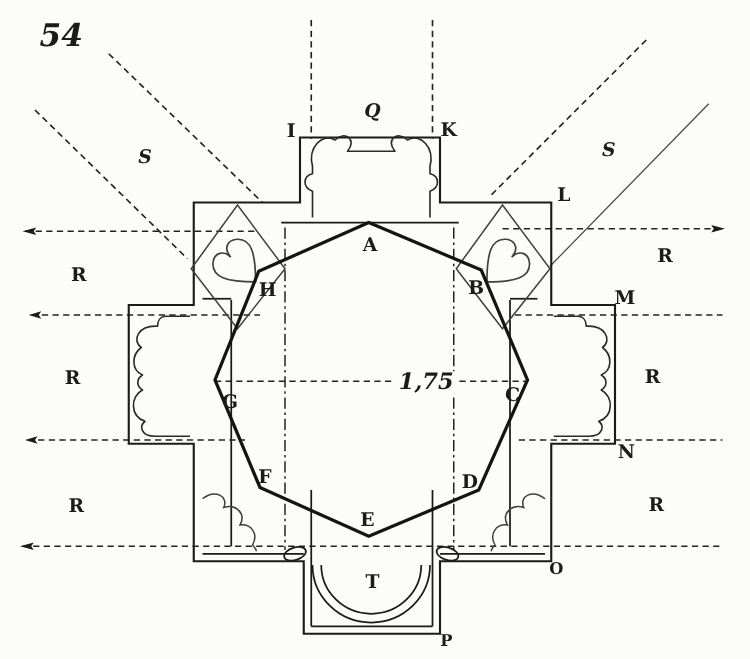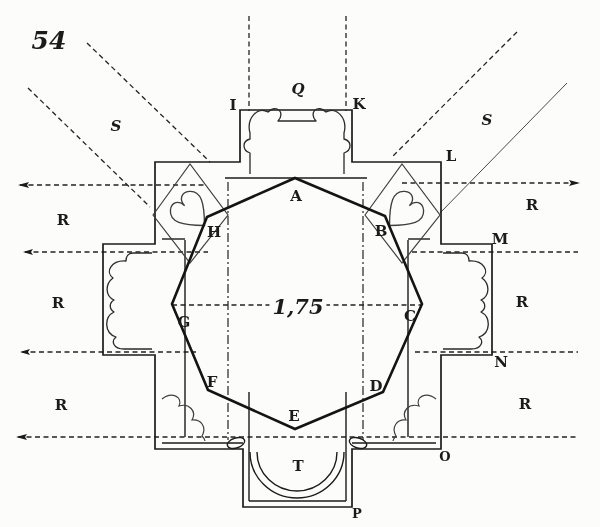--- a/index.html
+++ b/index.html
@@ -23,23 +23,24 @@
     color:var(--ink,#1b1b1b);
     letter-spacing:0;
     white-space:nowrap;
     line-height:1;
     user-select:none;
   }
   .lbl.small{font-size:13px;}
   .lbl.italic{font-style:italic;}
   .fig-num{font-size:25px;font-style:italic;}
   .dim{
-    font-size:21px;font-style:italic;
+    font-size:18px;font-style:italic;
     background:var(--paper,#fcfcfa);
     padding:0 3px;
+    margin-left:43px;
   }
 </style>
 </head>
 <body style="--ink: #1b1b1b; --paper: #fcfcfa;">
 
 <div class="stage">
 
   <svg width="600" height="527" viewBox="0 0 600 527">
 
     <g stroke="#222" stroke-width="1.3" fill="none" stroke-dasharray="5 3.5">
@@ -135,21 +136,21 @@
 
       <path d="M162,399 C172,391 183,397 179,406 C189,403 197,411 192,420
                C201,419 207,427 202,436 C204,438 205,440 205,441"></path>
       <path d="M436,399 C426,391 415,397 419,406 C409,403 401,411 406,420
                C397,419 391,427 396,436 C394,438 393,440 393,441"></path>
     </g>
 
     <polygon points="295,178 385,216 422,304 383,392 295,429 208,390 172,304 207,217" fill="none" stroke="#141414" stroke-width="2.6" stroke-linejoin="miter"></polygon>
   </svg>
 
-  <span class="lbl fig-num" style="left:49px;top:40px">54</span>
+  <span class="lbl fig-num" style="left:49px;top:28px">54</span>
 
   <span class="lbl dim" style="left:298px;top:306px">1,75</span>
 
   <span class="lbl italic" style="left:116px;top:126px">S</span>
   <span class="lbl italic" style="left:487px;top:120px">S</span>
 
   <span class="lbl" style="left:233px;top:105px">I</span>
   <span class="lbl italic" style="left:298px;top:89px">Q</span>
   <span class="lbl" style="left:359px;top:104px">K</span>
   <span class="lbl" style="left:451px;top:156px">L</span>

